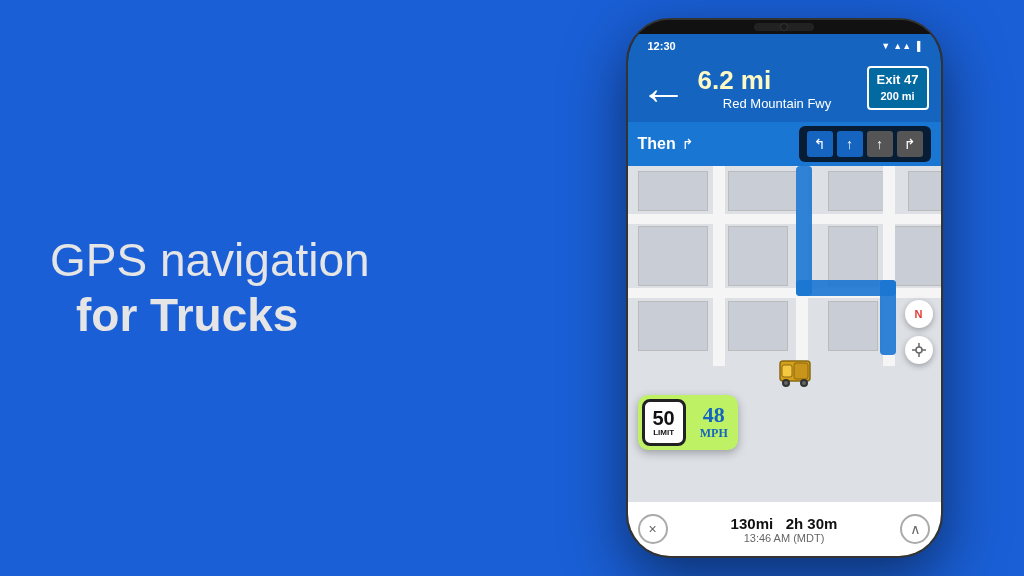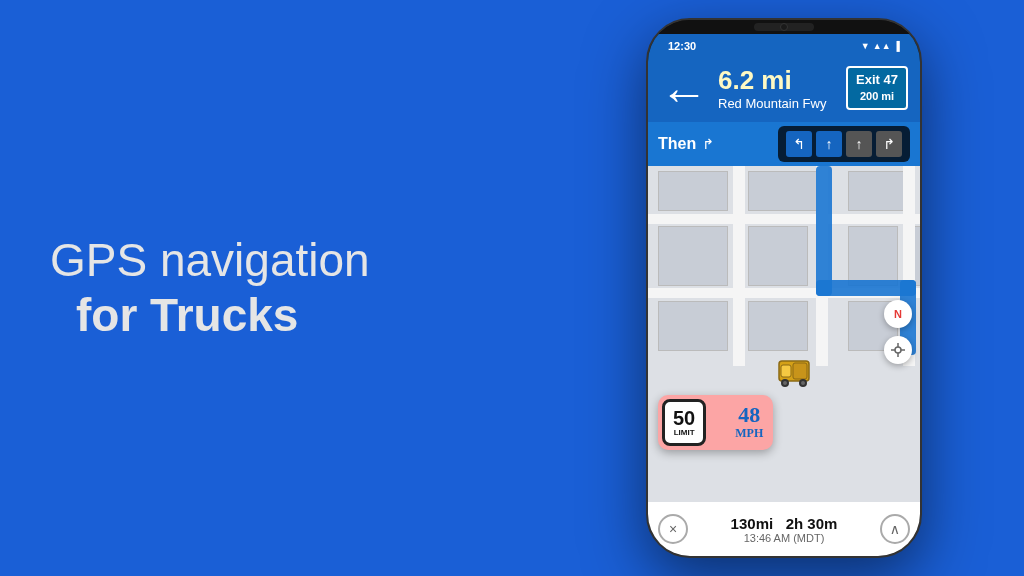--- a/index.html
+++ b/index.html
@@ -37,21 +37,21 @@
       width: 480px;
       height: 576px;
       display: flex;
       align-items: center;
       justify-content: center;
       position: relative;
       flex-shrink: 0;
     }
 
     .phone {
-      width: 276px;
+      width: 317px;
       height: 540px;
       background: #111;
       border-radius: 44px;
       position: relative;
       box-shadow: 0 20px 60px rgba(0,0,0,0.5);
       border: 2px solid #333;
       overflow: hidden;
       display: flex;
       flex-direction: column;
     }
@@ -91,20 +91,21 @@
     }
     .nav-distance {
       font-size: 26px;
       font-weight: 700;
       color: #fef9c3;
     }
     .nav-street {
       font-size: 13px;
       color: white;
       font-weight: 500;
+      text-align: center;
     }
     .exit-sign {
       background: #0369a1;
       color: white;
       border-radius: 4px;
       padding: 4px 8px;
       text-align: center;
       font-size: 11px;
       font-weight: 700;
       line-height: 1.3;
@@ -233,22 +234,22 @@
       height: 40px;
     }
 
     
     .speed-display {
       position: absolute;
       left: 10px;
       bottom: 52px;
       display: flex;
       align-items: center;
-      gap: 15px;
-      background: #fca5a5;
+      gap: 0;
+      background: #bef264;
       border-radius: 10px;
       overflow: hidden;
       box-shadow: 0 3px 10px rgba(0,0,0,0.3);
     }
     .speed-limit {
       background: white;
       padding: 6px 8px;
       text-align: center;
       border: 3px solid #222;
       border-radius: 8px;

